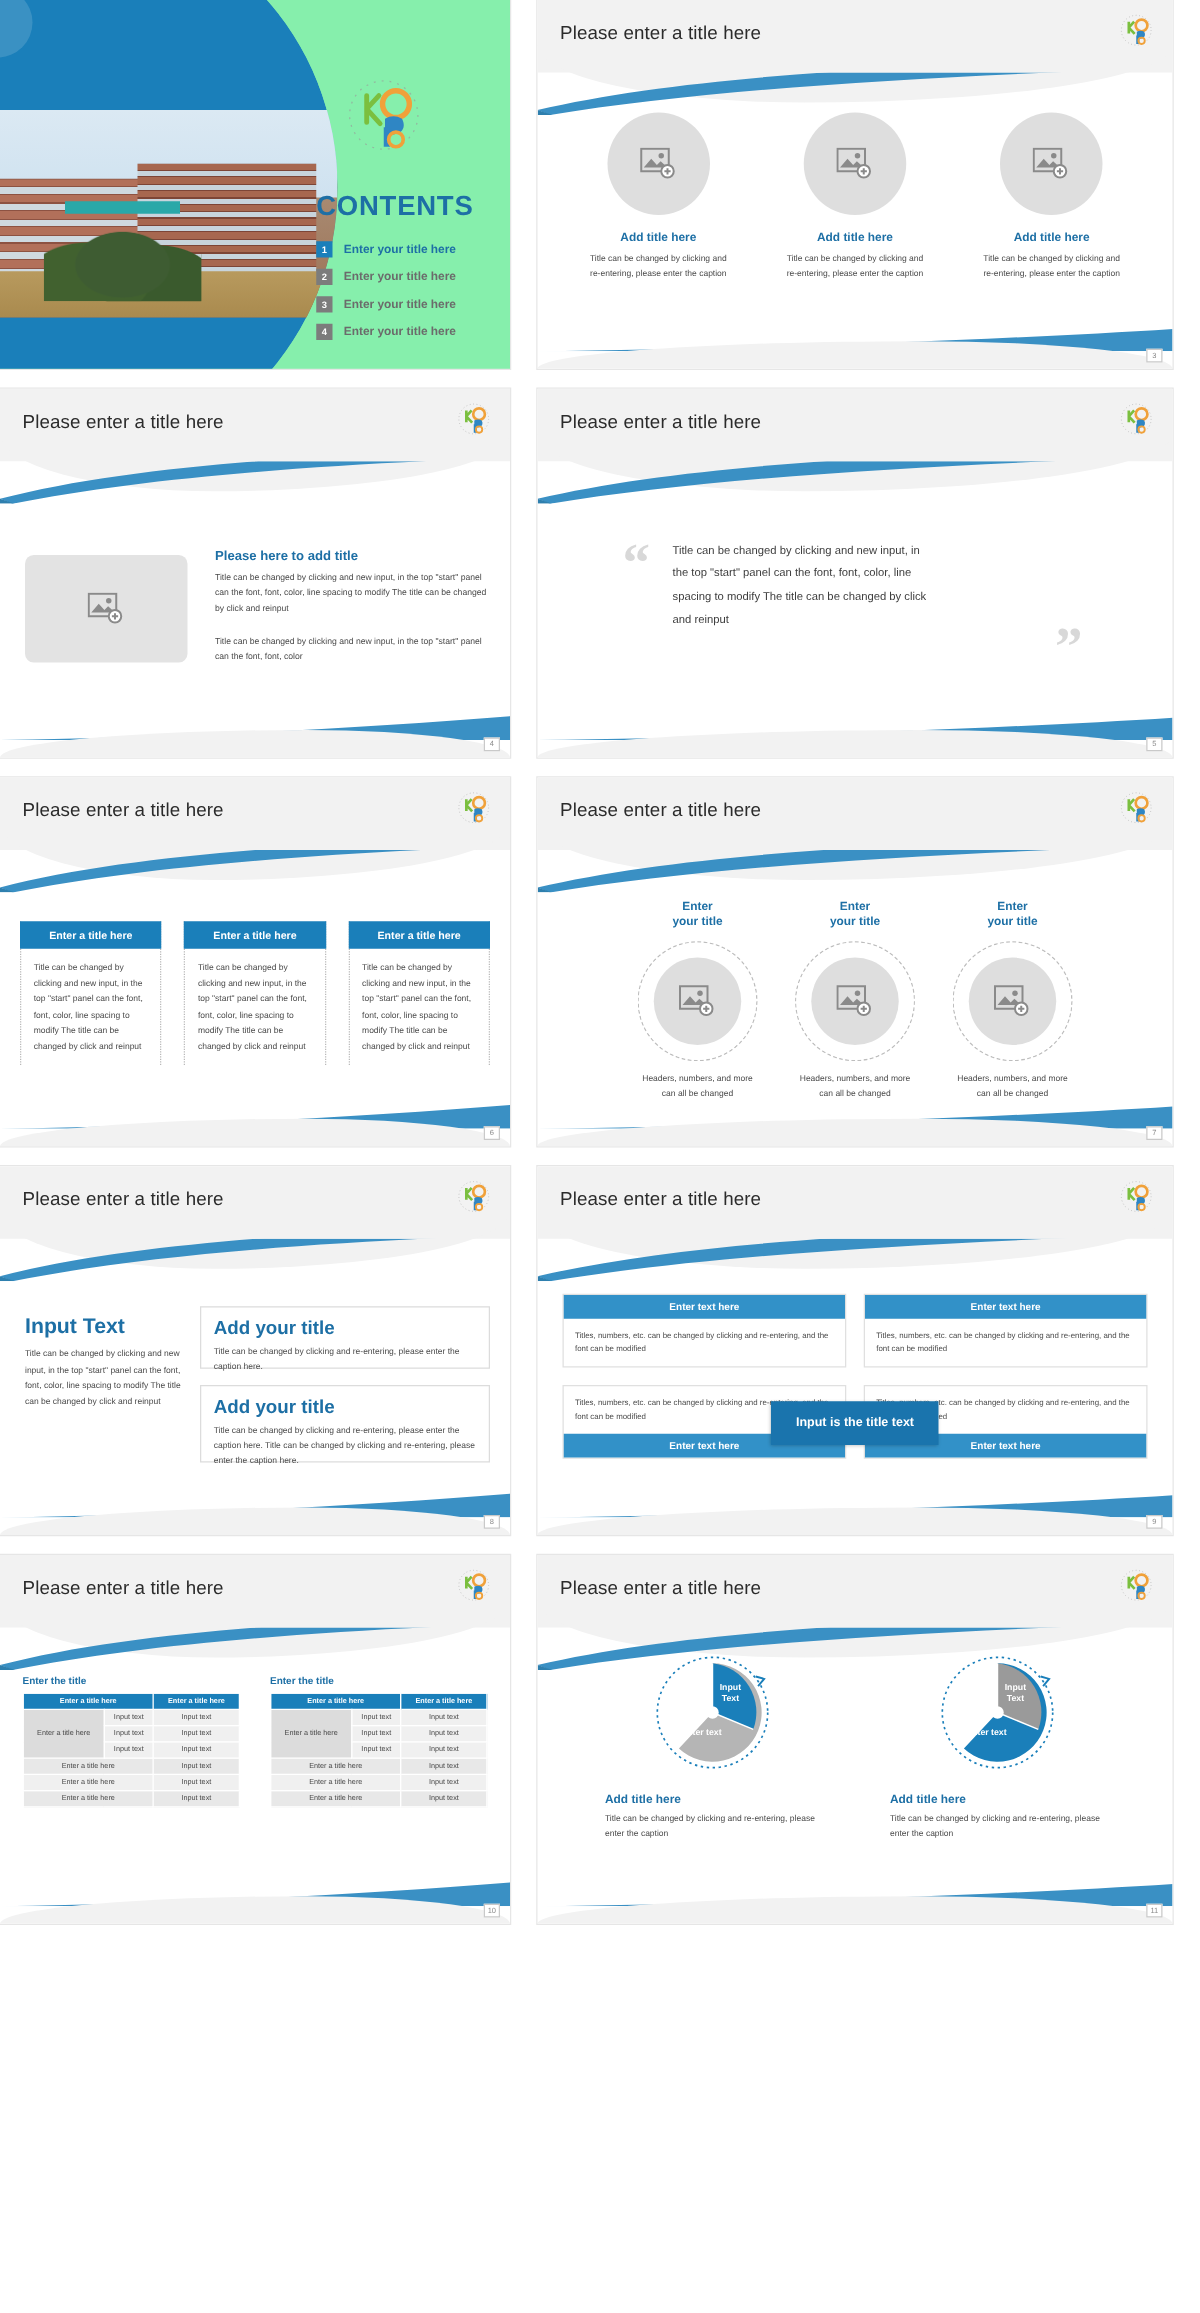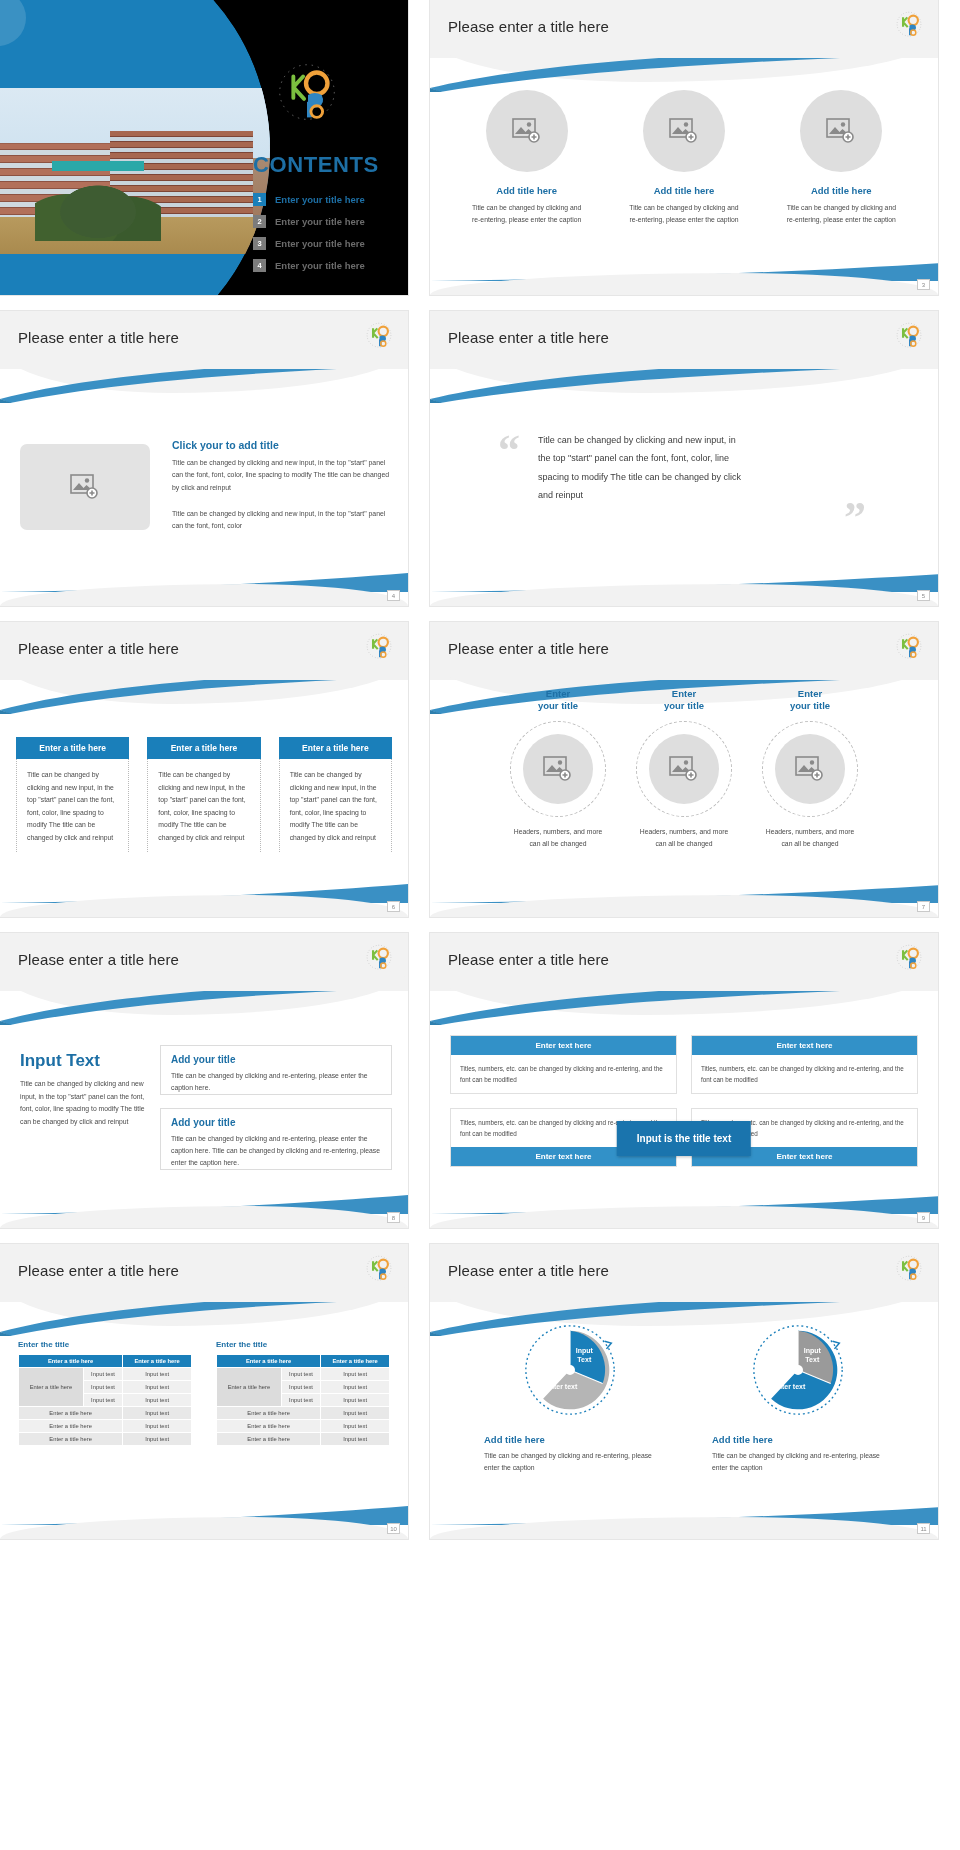--- a/index.html
+++ b/index.html
@@ -57,21 +57,21 @@
   .footband {
     position:absolute; left:0; bottom:0; width:100%; height:22px;
     background:#f2f2f2; border-radius:60% 40% 0 0 / 100% 100% 0 0;
   }
   .foot-swoosh { position:absolute; right:0; bottom:14px; width:100%; height:20px; overflow:hidden; }
 
   
   .picicon { width:30px; height:26px; position:relative; }
 
   
-  .cover { background:#000000; }
+  .cover { background:#86efac; }
   .cover-blue {
     position:absolute; left:-150px; top:-70px; width:420px; height:440px;
     background:#1a7fba; border-radius:50%;
   }
   .cover-photo {
     position:absolute; left:-150px; top:88px; width:420px; height:166px;
     overflow:hidden;
     background:linear-gradient(#cfe3f0 0%, #c3dcee 28%, #b8d4e8 33%, #a98d75 36%, #9c6f52 100%);
   }
   .cover-photo .sky { position:absolute; left:0; top:0; width:100%; height:42%;
@@ -144,36 +144,36 @@
   .quote-txt { position:absolute; left:108px; top:120px; width:212px; font-size:9px; color:#3d3d3d; line-height:2.05; }
 
   
   .cols3 { position:absolute; left:16px; top:115px; right:16px; display:flex; gap:18px; }
   .col3 { flex:1; border-left:1px dotted #b9b9b9; border-right:1px dotted #b9b9b9; padding:0 0 8px; }
   .col3-h { background:#1a7fba; color:#fff; font-size:8.5px; font-weight:bold; text-align:center; padding:6px 0; margin:0 -1px; }
   .col3-p { font-size:6.8px; color:#4a4a4a; line-height:1.85; padding:10px 10px 0; }
 
   
   .dcirc-wrap { position:absolute; left:0; top:66px; width:100%; display:flex; justify-content:center; gap:10px; }
-  .dcirc-col { width:116px; text-align:center; position:relative; }
+  .dcirc-col { width:116px; text-align:center; position:relative;margin-top:32px; }
   .dcirc-title { font-size:9.5px; font-weight:bold; color:#1d6fa5; line-height:1.3; margin-bottom:8px; }
   .dcirc-ring {
     width:96px; height:96px; border-radius:50%; border:1px dashed #bdbdbd;
     margin:0 auto; display:flex; align-items:center; justify-content:center; position:relative;
   }
   .dcirc-inner { width:70px; height:70px; border-radius:50%; background:#dedede; display:flex; align-items:center; justify-content:center; }
   .dcirc-cap { font-size:6.8px; color:#4a4a4a; line-height:1.8; margin-top:9px; padding:0 12px; }
 
   
   .yt-title { position:absolute; left:20px; top:118px; font-size:17px; font-weight:bold; color:#1d6fa5; }
   .yt-p { position:absolute; left:20px; top:145px; width:130px; font-size:6.8px; color:#4a4a4a; line-height:1.85; }
   .yt-card { position:absolute; left:160px; width:232px; border:1px solid #dcdcdc; padding:8px 10px 10px; }
   .yt-card.one { top:112px; height:50px; }
   .yt-card.two { top:175px; height:62px; }
-  .yt-h { font-size:10px; font-weight:bold; color:#1d6fa5; margin-bottom:5px; }
+  .yt-h { font-size:15px; font-weight:bold; color:#1d6fa5; margin-bottom:5px; }
   .yt-t { font-size:6.8px; color:#4a4a4a; line-height:1.8; }
 
   
   .q4 { position:absolute; left:20px; top:102px; right:20px; display:grid; grid-template-columns:1fr 1fr; gap:14px; }
   .q-cell { border:1px solid #e0e0e0; }
   .q-bar { background:#3291c8; color:#fff; font-size:8px; font-weight:bold; text-align:center; padding:5px 0; }
   .q-txt { font-size:6.3px; color:#4a4a4a; line-height:1.75; padding:8px 9px; min-height:36px; }
   .q-center {
     position:absolute; left:50%; top:188px; transform:translateX(-50%);
     background:#1a74ad; color:#fff; font-size:10px; font-weight:bold;
@@ -358,21 +358,21 @@
     <div class="s3-img">
       <svg class="picicon" viewBox="0 0 30 26">
           <rect x="1" y="1" width="22" height="18" fill="none" stroke="#8a8a8a" stroke-width="1.6"></rect>
           <path d="M3 16 l6-7 4.5 5 3-3 5.5 5z" fill="#8a8a8a"></path>
           <circle cx="17" cy="6.5" r="2.2" fill="#8a8a8a"></circle>
           <circle cx="22" cy="19" r="5" fill="#fff" stroke="#8a8a8a" stroke-width="1.6"></circle>
           <path d="M22 16.5v5M19.5 19h5" stroke="#8a8a8a" stroke-width="1.6"></path>
         </svg>
     </div>
     <div class="s3-body">
-      <div class="s3-h">Click your to add title</div>
+      <div class="s3-h">Please here to add title</div>
       <div class="s3-p">Title can be changed by clicking and new input, in the top "start" panel can the font, font, color, line spacing to modify The title can be changed by click and reinput</div>
       <div class="s3-p second">Title can be changed by clicking and new input, in the top "start" panel can the font, font, color</div>
     </div>
 
     <div class="foot-swoosh">
       <svg width="420" height="20" viewBox="0 0 420 20">
           <path d="M420 0 C300 10 150 18 0 20 L420 20 Z" fill="#3a90c4"></path>
         </svg>
     </div>
     <div class="footband"></div>

